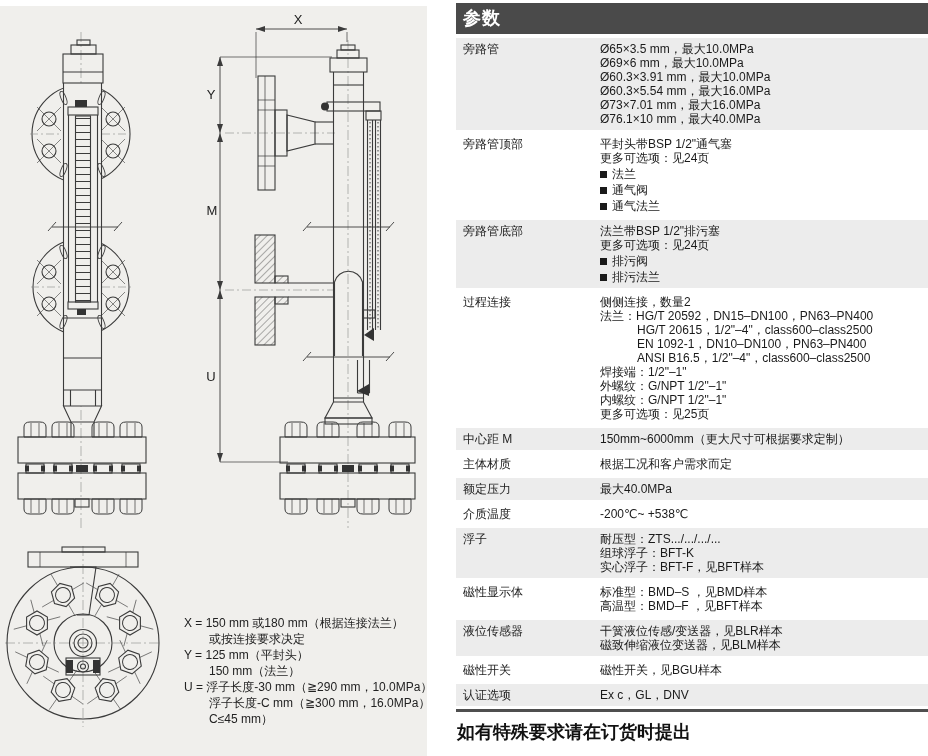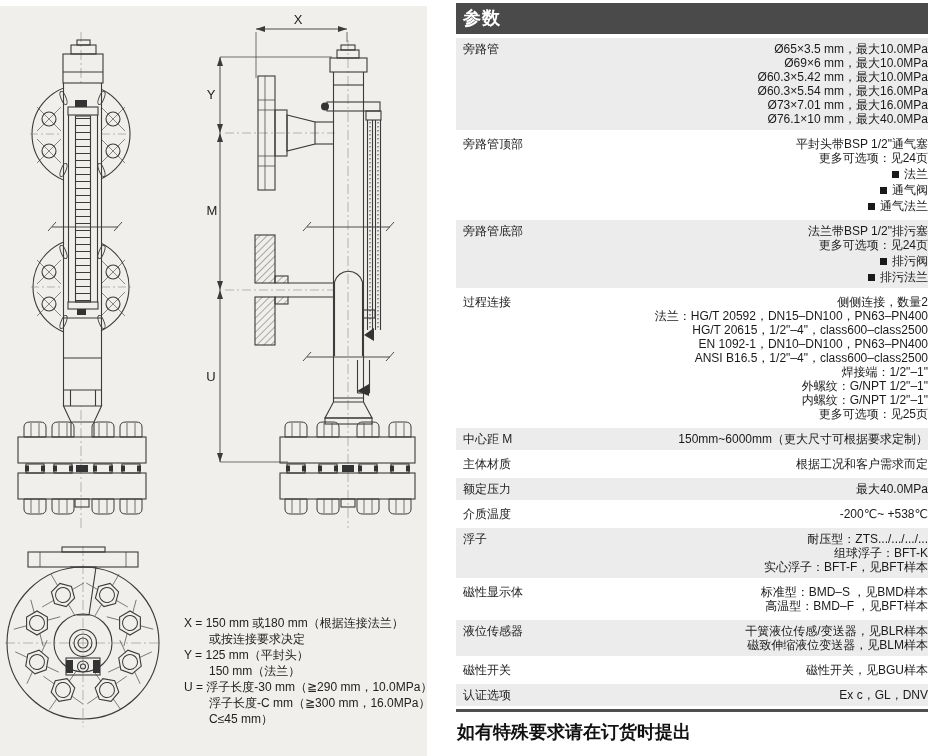--- a/index.html
+++ b/index.html
@@ -14,21 +14,21 @@
   .note-line.indent{padding-left:25px;}
 
   
   .right-panel{position:absolute;left:456px;top:0;width:472px;height:756px;background:#fff;}
   .thead{background:#4a4a4a;color:#fff;font-size:18px;font-weight:bold;
          padding:3px 0 4px 7px;letter-spacing:1px;margin-top:3px;}
   .rows{margin-top:4px;}
   .prow{display:flex;padding:4px 0 4px 7px;margin-bottom:3px;font-size:12px;line-height:14px;color:#1a1a1a;}
   .prow.shaded{background:#ececec;}
   .plabel{width:137px;flex:0 0 137px;color:#222;}
-  .pval{flex:1;text-align:right;}
+  .pval{flex:1;}
   .vline{white-space:nowrap;}
   .vline.indent{padding-left:37px;}
   .vline.bullet{margin-top:2px;}
   .sq{display:inline-block;width:7px;height:7px;background:#1a1a1a;margin-right:5px;}
   .bottom-rule{border-top:3px solid #4f4f4f;margin-top:1px;}
   .tfoot{font-size:18px;font-weight:bold;color:#111;margin-top:8px;padding-left:1px;}
 </style>
 </head>
 <body>
 
@@ -324,21 +324,21 @@
   </div>
 
   <div class="right-panel">
     <div class="thead">参数</div>
     <div class="rows">
         <div class="prow shaded">
           <div class="plabel">旁路管</div>
           <div class="pval">
             <div class="vline"><span>Ø65×3.5 mm，最大10.0MPa</span></div>
             <div class="vline"><span>Ø69×6 mm，最大10.0MPa</span></div>
-            <div class="vline"><span>Ø60.3×5.42 mm，最大10.0MPa</span></div>
+            <div class="vline"><span>Ø60.3×3.91 mm，最大10.0MPa</span></div>
             <div class="vline"><span>Ø60.3×5.54 mm，最大16.0MPa</span></div>
             <div class="vline"><span>Ø73×7.01 mm，最大16.0MPa</span></div>
             <div class="vline"><span>Ø76.1×10 mm，最大40.0MPa</span></div>
           </div>
         </div>
         <div class="prow">
           <div class="plabel">旁路管顶部</div>
           <div class="pval">
             <div class="vline"><span>平封头带BSP 1/2"通气塞</span></div>
             <div class="vline"><span>更多可选项：见24页</span></div>

